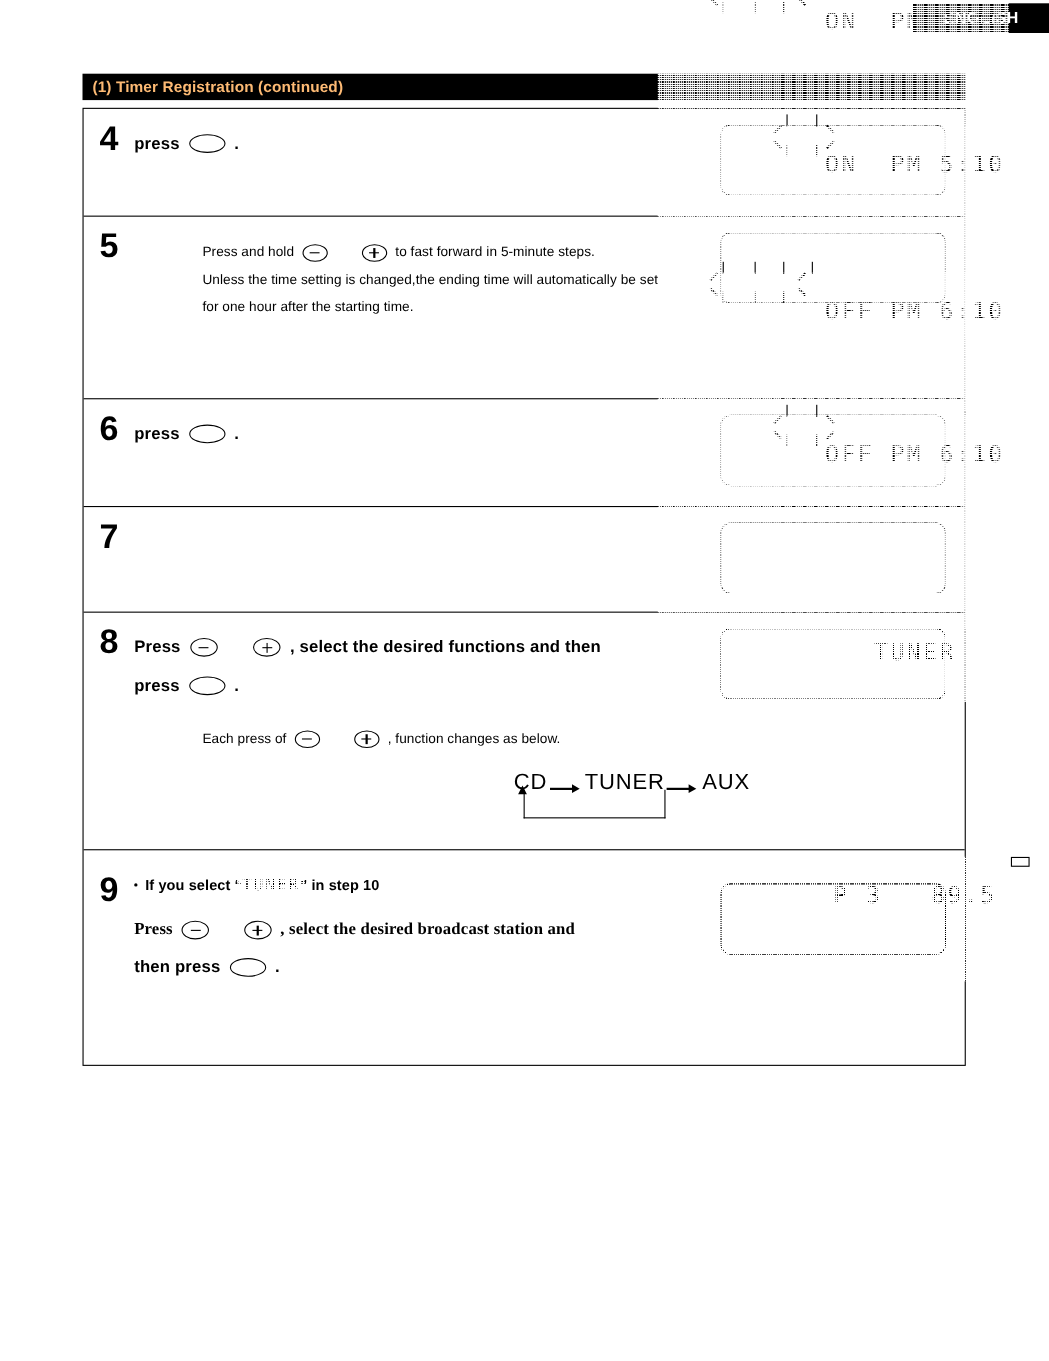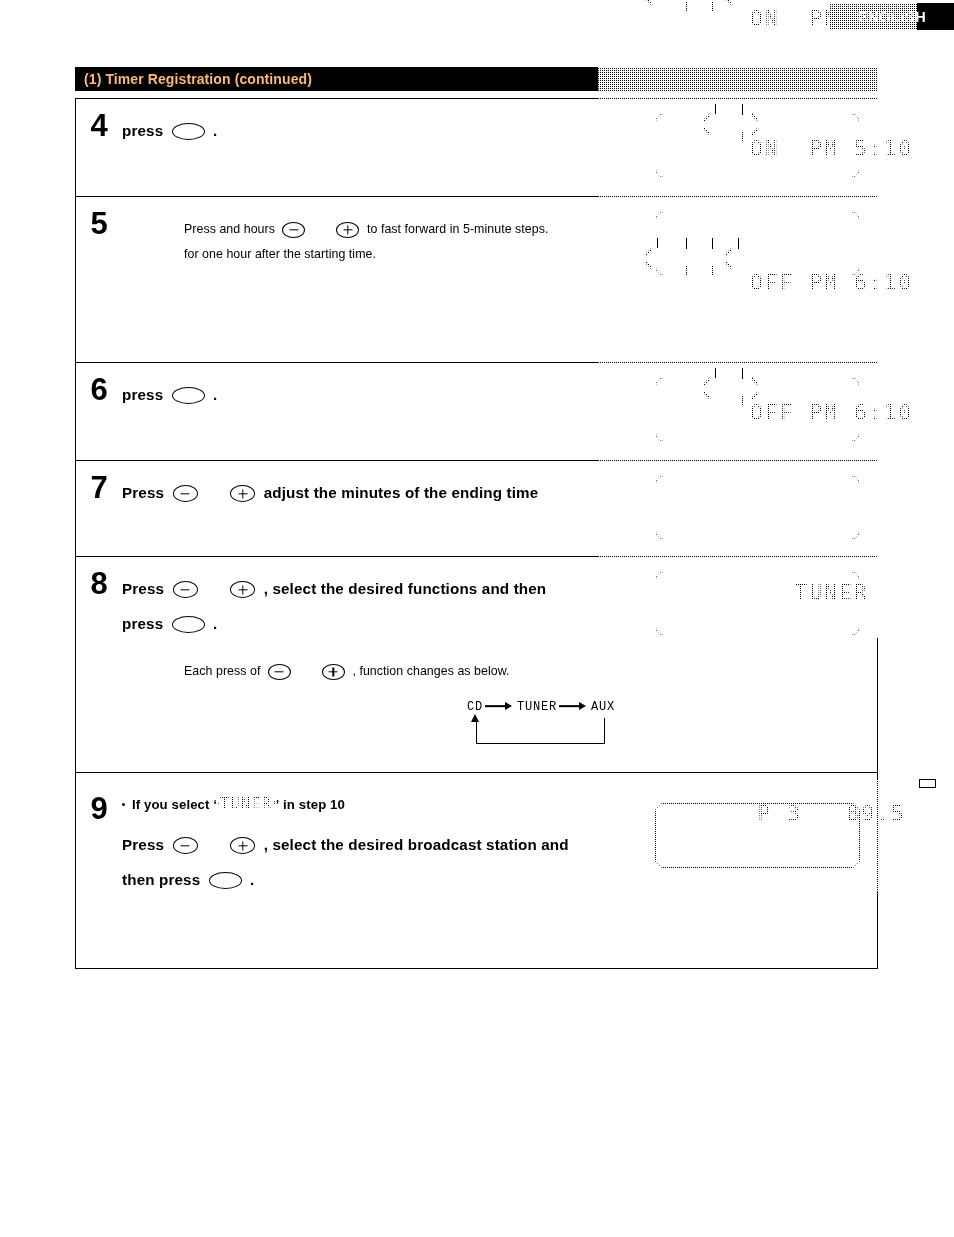--- a/index.html
+++ b/index.html
@@ -194,23 +194,23 @@
     position: relative;
     margin: 14px 0 6px 0;
     padding-left: 345px;
     height: 54px;
   }
   .cycle-row {
     position: absolute;
     left: 345px;
     top: 0;
     display: flex;
-    align-items: flex-start;
-    font-family: Liberation Mono, monospace;
-    font-size: 12px;
+    align-items: flex-end;
+    font-family: Liberation Sans, sans-serif;
+    font-size: 20px;
     letter-spacing: 0.8px;
   }
   .cyc-arrow {
     position: relative;
     width: 30px;
     height: 12px;
     display: inline-block;
     margin: 0 2px;
   }
   .cyc-arrow::before {
@@ -321,26 +321,27 @@
         </div>
       </div>
     </div>
   </div>
 
   <div class="step-row" style="min-height:166px;">
     <div class="step-num">5</div>
     <div class="step-body">
       <div class="note-block">
         <div class="note">
-          <span>Press and hours</span>
+          <span>Press and hold</span>
           <span class="btn-ico btn-minus"><span class="bar-h"></span></span>
           <span class="gap-wide"></span>
           <span class="btn-ico btn-plus"><span class="bar-h"></span><span class="bar-v"></span></span>
           <span>to fast forward in 5-minute steps.</span>
         </div>
+        <div class="note">Unless the time setting is changed,the ending time will automatically be set</div>
         <div class="note">for one hour after the starting time.</div>
       </div>
     </div>
     <div class="lcd-cell">
       <div class="lcd">
         <div class="lcd-text">
           <span>ON  PM 5:10</span>
           <span class="tick" style="left:113px; top:-14px;"></span>
           <span class="tick" style="left:140px; top:-14px;"></span>
           <span class="tick" style="left:113px; top:13px;"></span>
@@ -381,27 +382,20 @@
           <span class="ray" style="left:126px; top:9px; transform:rotate(-45deg);"></span>
           <span class="dotmask"></span>
         </div>
       </div>
     </div>
   </div>
 
   <div class="step-row" style="min-height:96px;">
     <div class="step-num">7</div>
     <div class="step-body">
-      <div class="instr">
-        <span class="seg">Press</span>
-        <span class="btn-ico btn-minus"><span class="bar-h"></span></span>
-        <span class="gap-wide"></span>
-        <span class="btn-ico btn-plus"><span class="bar-h"></span><span class="bar-v"></span></span>
-        <span class="seg">adjust  the  minutes  of  the  ending  time</span>
-      </div>
     </div>
     <div class="lcd-cell">
       <div class="lcd">
         <div class="lcd-text">
           <span>OFF PM 6:10</span>
           <span class="tick" style="left:113px; top:-14px;"></span>
           <span class="tick" style="left:140px; top:-14px;"></span>
           <span class="tick" style="left:113px; top:13px;"></span>
           <span class="tick" style="left:140px; top:13px;"></span>
           <span class="ray" style="left:104px; top:-5px; transform:rotate(45deg);"></span>
@@ -459,21 +453,21 @@
       </div>
     </div>
   </div>
 
   <div class="step-row" style="min-height:195px;">
     <div class="step-num" style="padding-top:20px;">9</div>
     <div class="step-body" style="padding-top:20px;">
       <div class="bullet-line">
         <span class="bullet-dot"></span><span>If you select “</span><span class="lcdfont-inline"><span>TUNER</span><span class="dotmask"></span></span><span>” in step 10</span>
       </div>
-      <div class="instr" style="margin-top:14px;">
+      <div class="instr" style="margin-top:14px;font-family:Liberation Serif, serif;">
         <span class="seg">Press</span>
         <span class="btn-ico btn-minus"><span class="bar-h"></span></span>
         <span class="gap-wide"></span>
         <span class="btn-ico btn-plus"><span class="bar-h"></span><span class="bar-v"></span></span>
         <span class="seg">, select the desired broadcast station and</span>
       </div>
       <div class="instr">
         <span class="seg">then press</span>
         <span class="btn-ico btn-oval"></span>
         <span class="seg">.</span>

